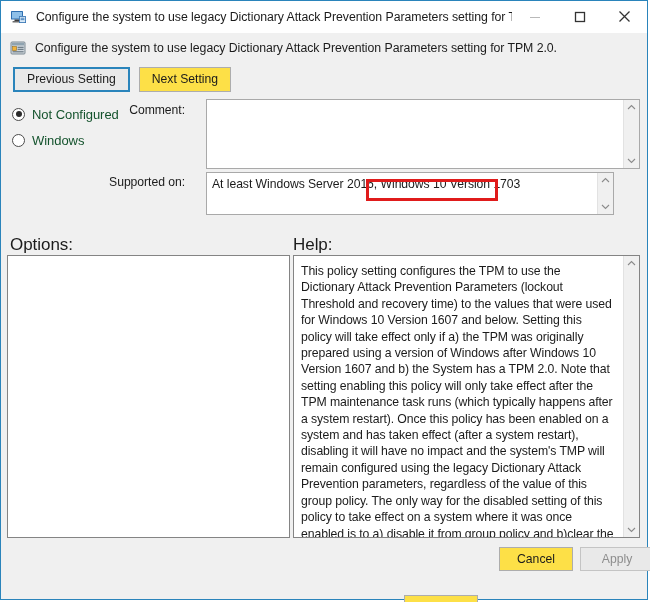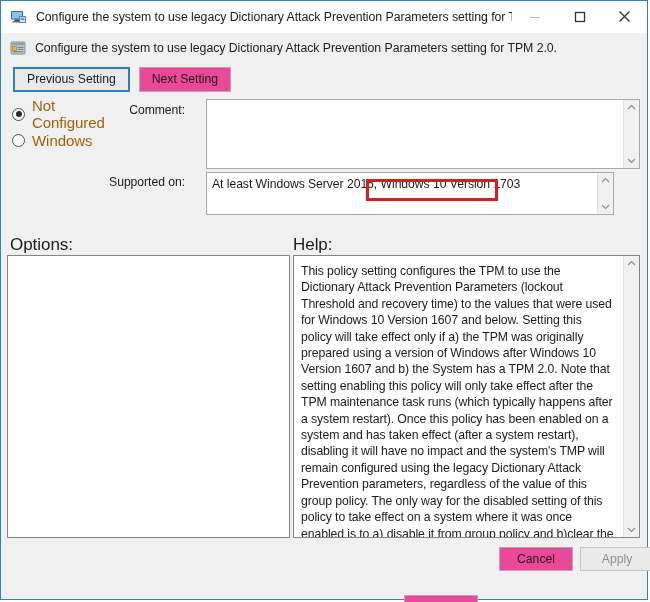--- a/index.html
+++ b/index.html
@@ -93,21 +93,21 @@
     display: flex;
     align-items: center;
     gap: 9px;
     background: #f0f0f0;
     box-sizing: border-box;
   }
   .btn {
     font-family: "Liberation Sans", sans-serif;
     font-size: 12.2px;
     color: #1b1b1b;
-    background: #ec4899;
+    background: #fde047;
     border: 1px solid #adadad;
     height: 25px;
     padding: 0 12px;
     box-sizing: border-box;
     display: inline-flex;
     align-items: center;
     justify-content: center;
     cursor: default;
     white-space: nowrap;
   }
@@ -148,22 +148,22 @@
     content: "";
     position: absolute;
     left: 2.5px;
     top: 2.5px;
     width: 6px;
     height: 6px;
     border-radius: 50%;
     background: #2b2b2b;
   }
   .radio-label {
-    font-size: 15px;
-    color: #a16207;
+    font-size: 13px;
+    color: #14532d;
     letter-spacing: -0.05px;
   }
 
   .field-label {
     position: absolute;
     font-size: 12.2px;
     color: #1b1b1b;
     text-align: right;
     letter-spacing: -0.05px;
   }

